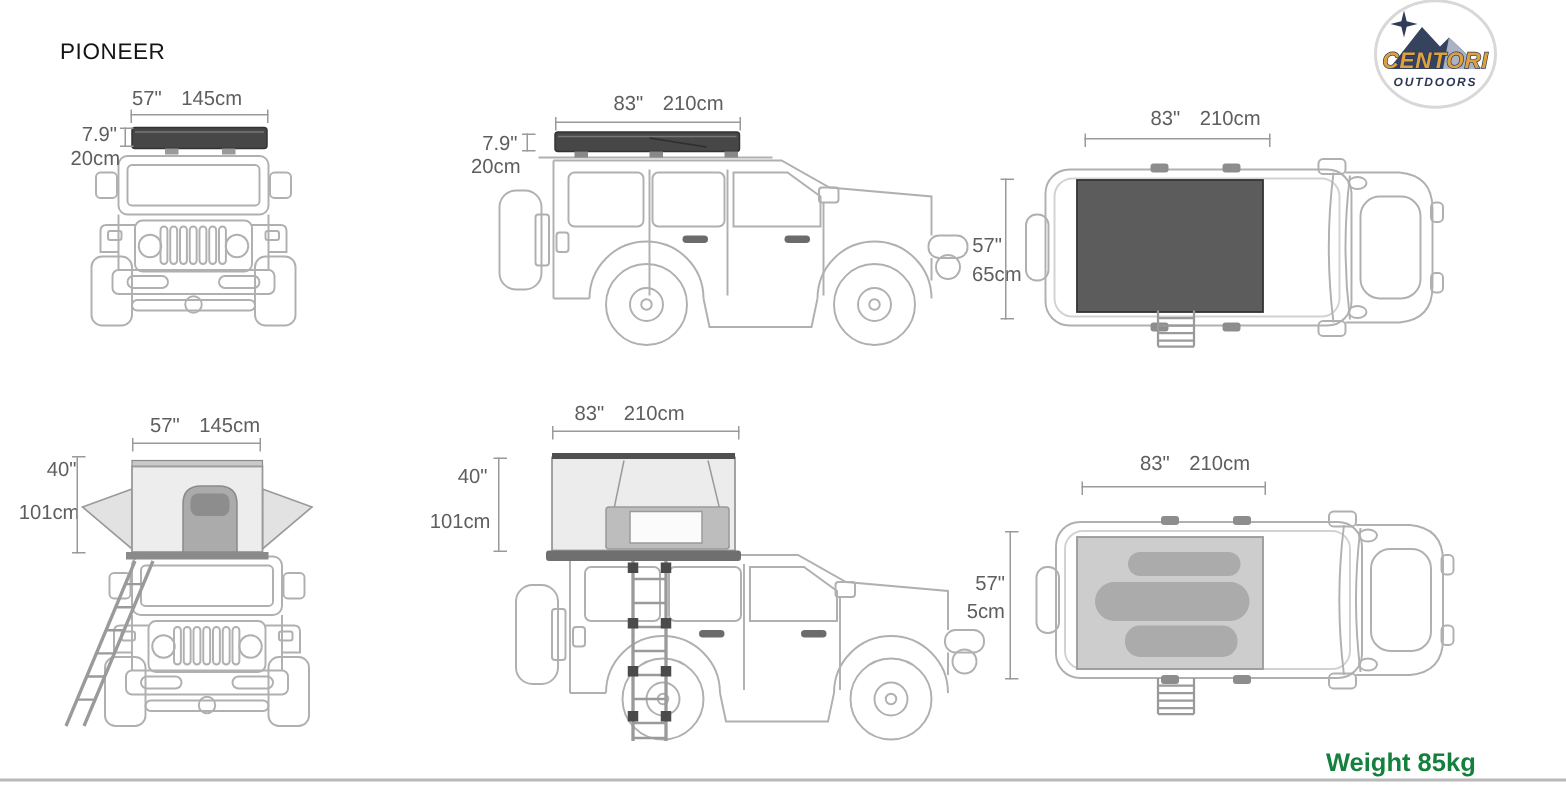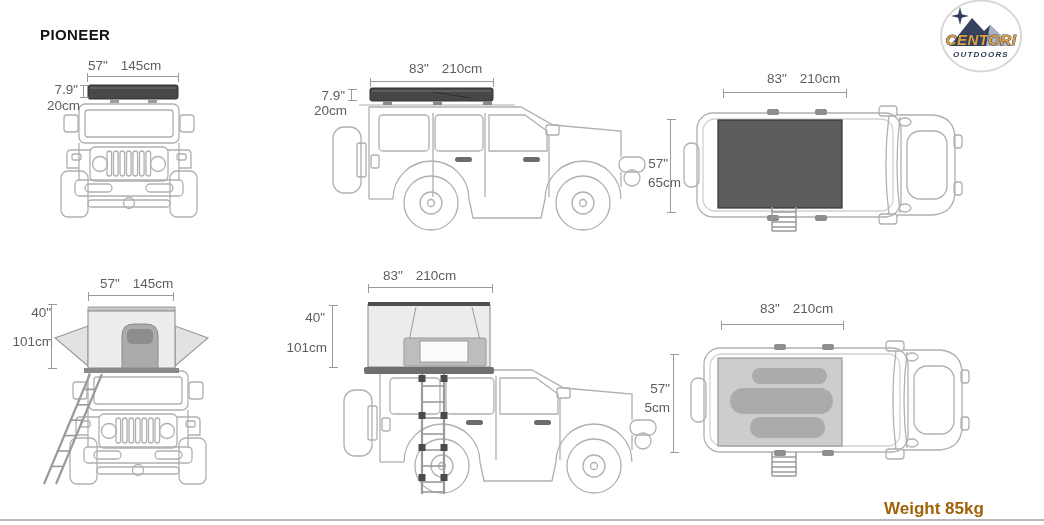--- a/index.html
+++ b/index.html
@@ -1,32 +1,32 @@
 <!DOCTYPE html>
 <html><head>
 <meta charset="utf-8">
 <style>
   html,body{margin:0;padding:0;background:#fff;}
   #canvas{position:relative;width:1044px;height:525px;background:#fff;overflow:hidden;
           font-family:"Liberation Sans",sans-serif;}
-  .title{position:absolute;left:40px;top:26px;font-size:15px;font-weight:bold;color:#141414;letter-spacing:.4px;}
-  .weight{position:absolute;left:884px;top:499px;font-size:17px;font-weight:bold;color:#a16207;}
+  .title{position:absolute;left:40px;top:26px;font-size:15px;font-weight:normal;color:#141414;letter-spacing:.4px;}
+  .weight{position:absolute;left:884px;top:499px;font-size:17px;font-weight:bold;color:#15803d;}
   .rule{position:absolute;left:0;top:519px;width:1044px;height:2px;background:#b9b9b9;}
   .view{position:absolute;}
   .view svg{position:absolute;left:0;top:0;}
   .dlabel{position:absolute;color:#5e5e5e;font-size:13.5px;line-height:15px;white-space:nowrap;}
   .pair{display:flex;gap:13px;}
   .r{text-align:right;}
   .dim-h{position:absolute;height:0;border-top:1px solid #9a9a9a;}
   .dim-h::before,.dim-h::after{content:"";position:absolute;top:-4px;width:1px;height:9px;background:#9a9a9a;}
   .dim-h::before{left:0}.dim-h::after{right:0}
   .dim-v{position:absolute;width:0;border-left:1px solid #9a9a9a;}
   .dim-v::before,.dim-v::after{content:"";position:absolute;left:-4px;height:1px;width:9px;background:#9a9a9a;}
   .dim-v::before{top:0}.dim-v::after{bottom:0}
-  .logo{position:absolute;left:916px;top:0;width:82px;height:74px;margin-left:24px;}
+  .logo{position:absolute;left:916px;top:0;width:82px;height:74px;}
 </style>
 </head>
 <body>
 
 <div id="canvas">
 
   <svg width="0" height="0" style="position:absolute">
     <defs>
       <symbol id="jeep-front" viewBox="0 0 150 115">
         <g fill="none" stroke="#b0b0b0" stroke-width="1.3">

